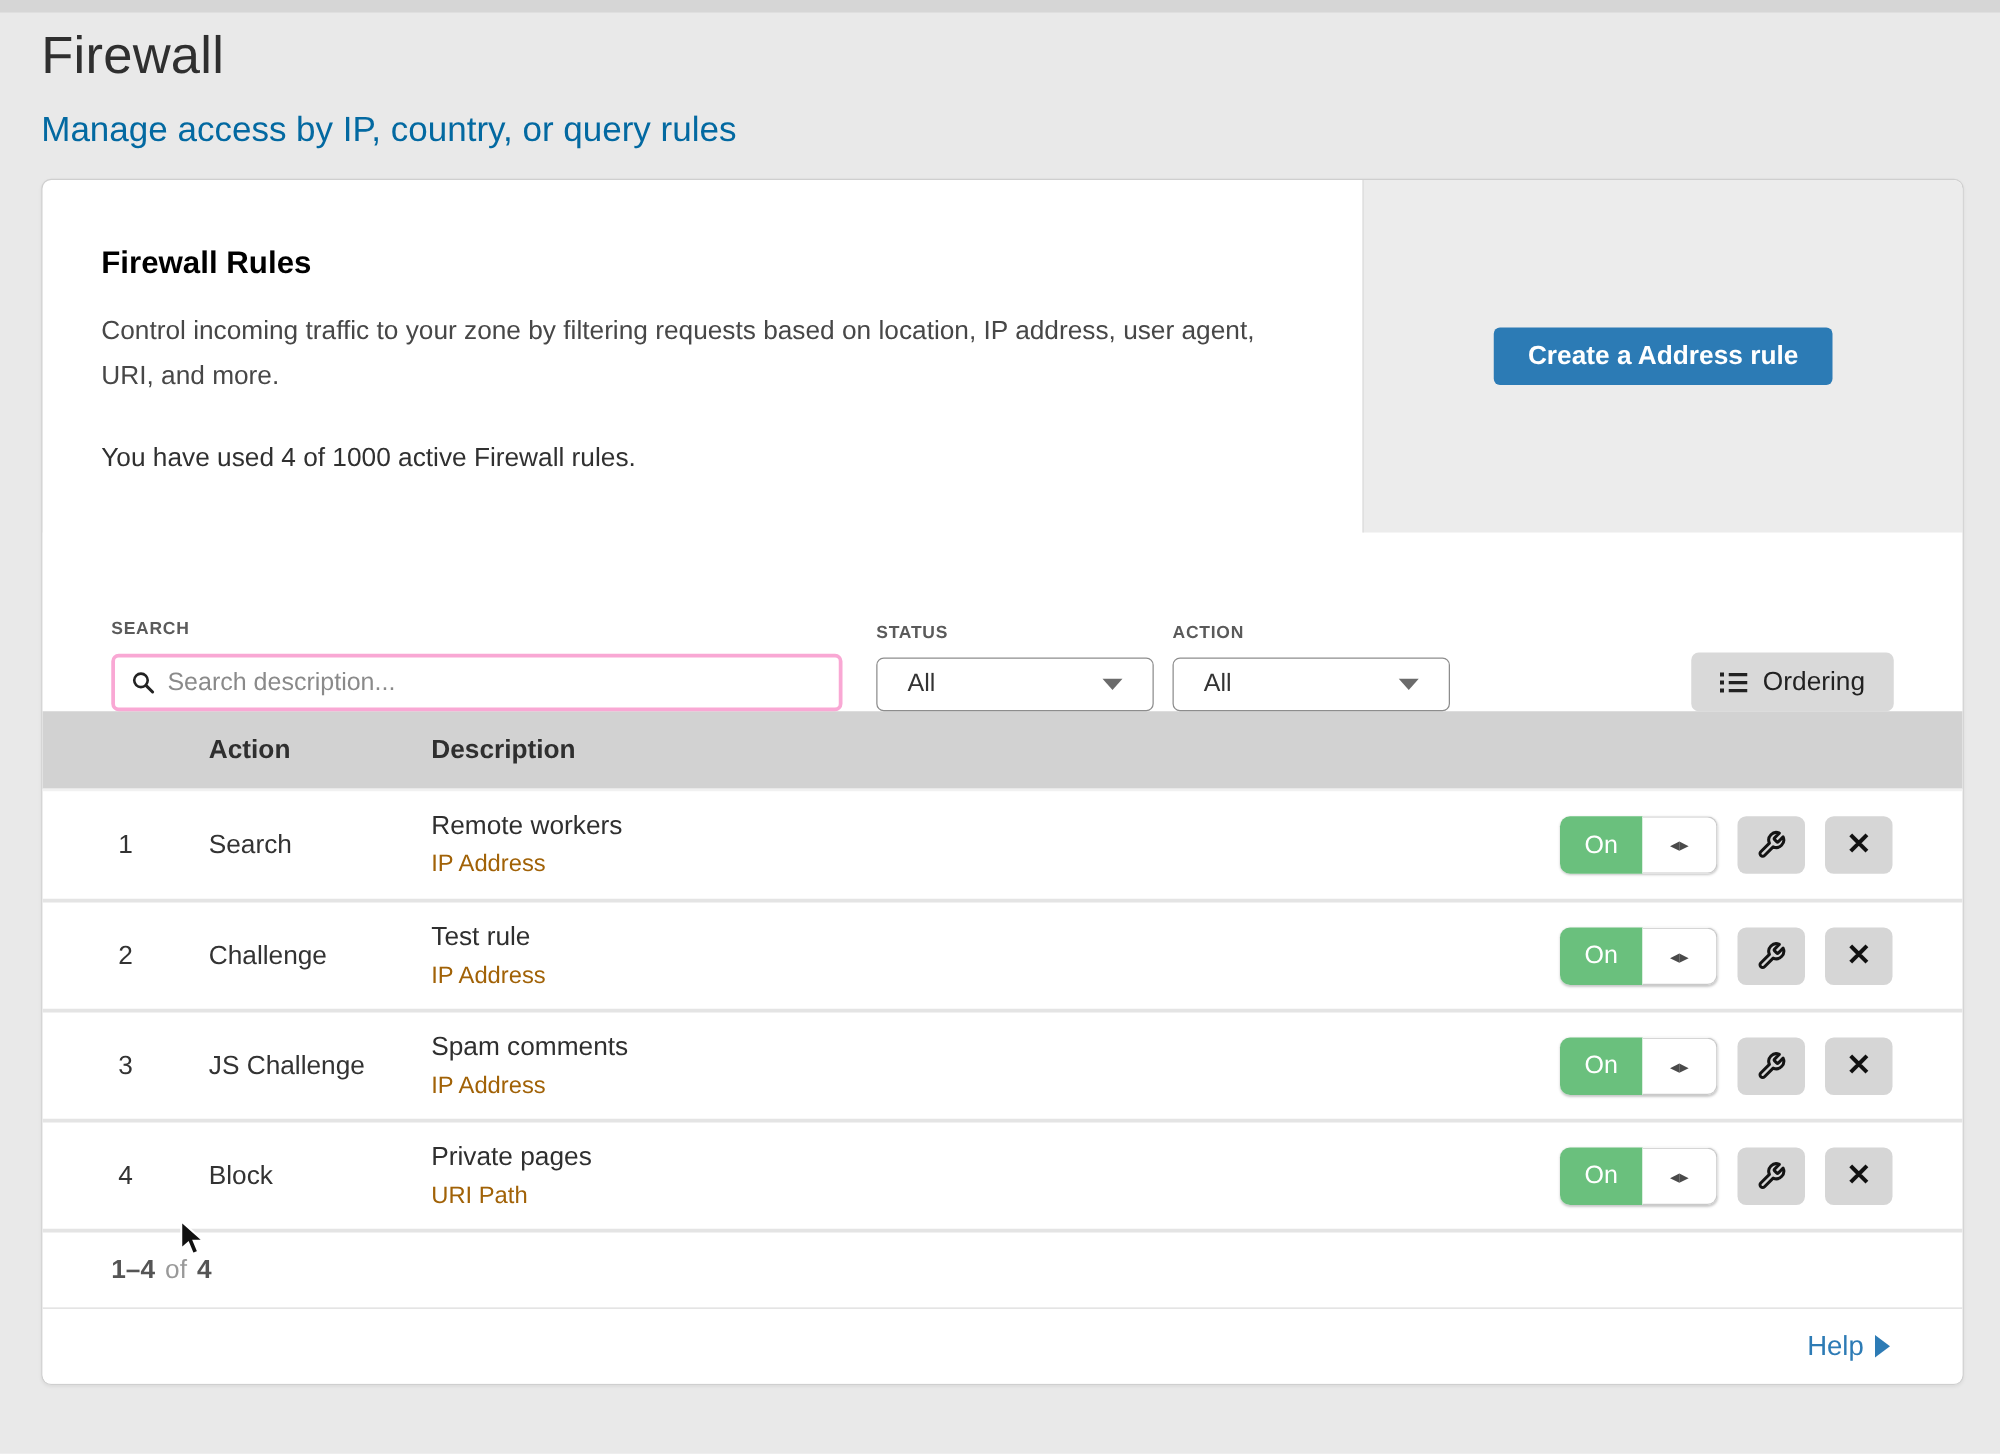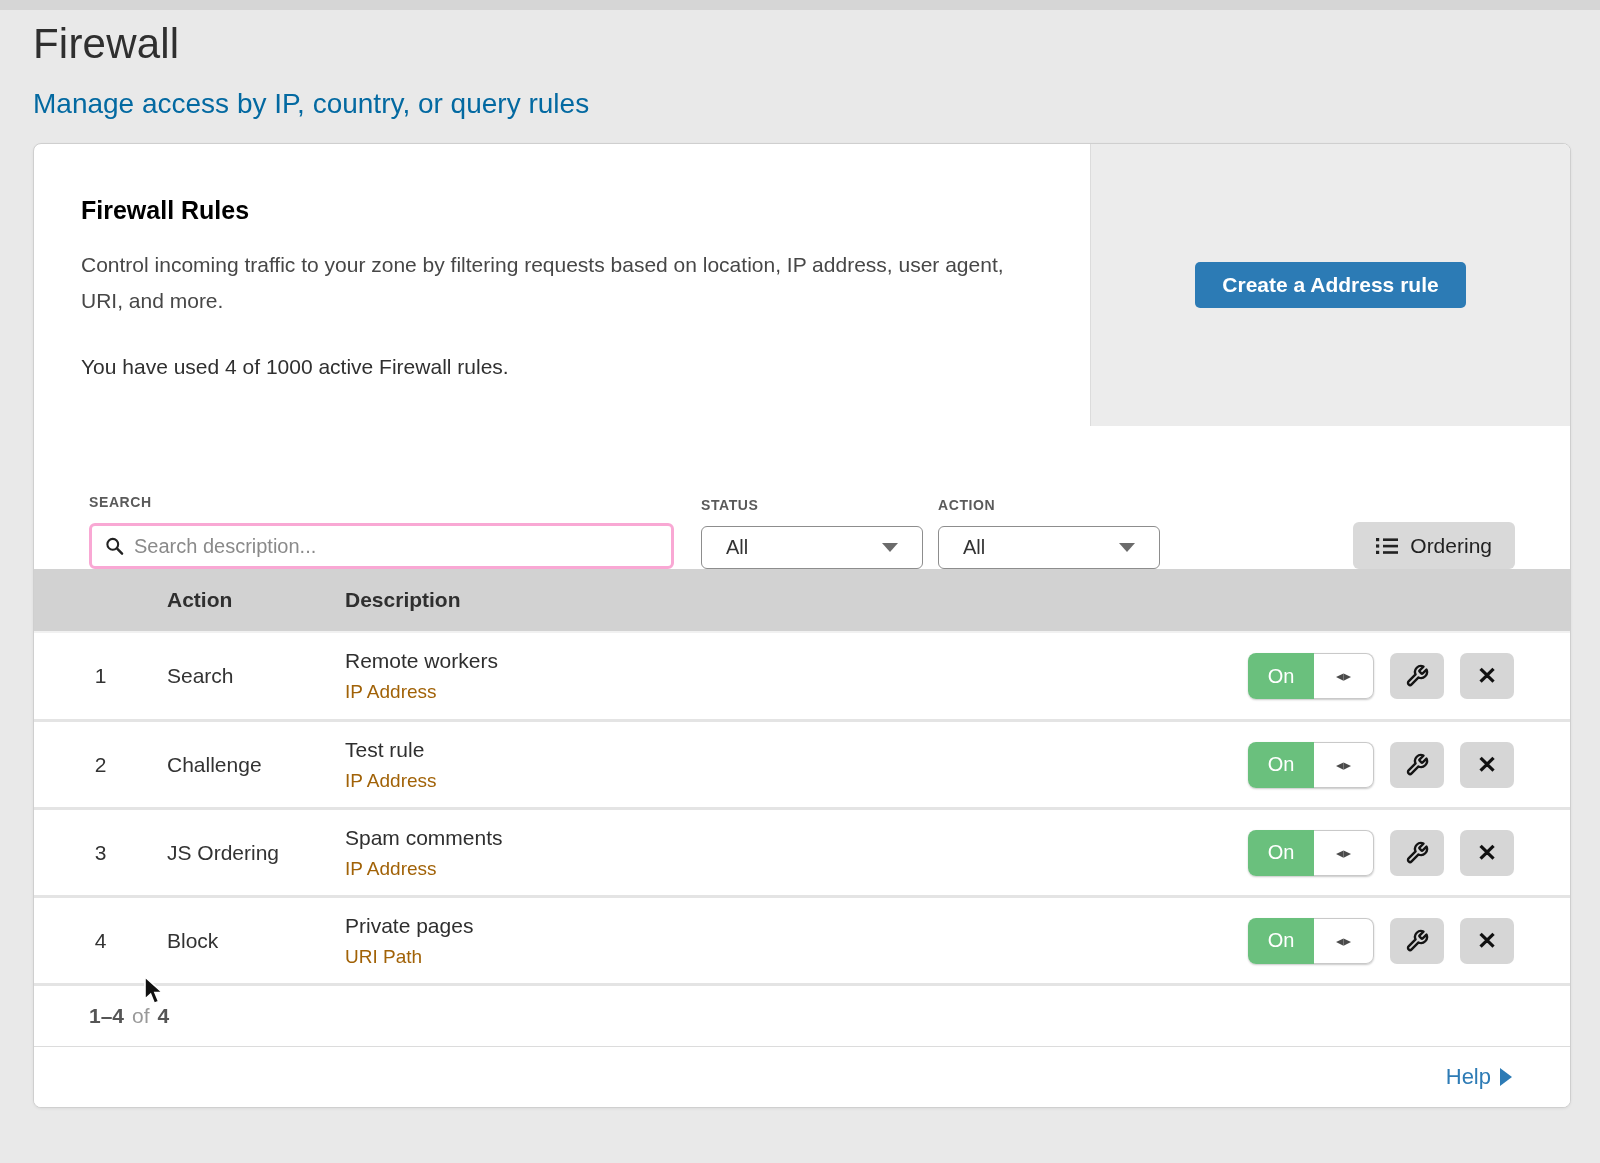--- a/index.html
+++ b/index.html
@@ -241,21 +241,21 @@
         </svg>
       </button>
       <button class="icon-btn">
         <span class="x-glyph">✕</span>
       </button>
     </div>
   </div>
 
   <div class="rule-row">
     <div class="cell-num">3</div>
-    <div class="cell-action">JS Ordering</div>
+    <div class="cell-action">JS Challenge</div>
     <div class="cell-desc">
       <div class="desc-title">Spam comments</div>
       <div class="desc-sub">IP Address</div>
     </div>
     <div class="row-controls">
       <div class="toggle">
         <span class="toggle-on">On</span>
         <span class="toggle-arrows">◂▸</span>
       </div>
       <button class="icon-btn">

